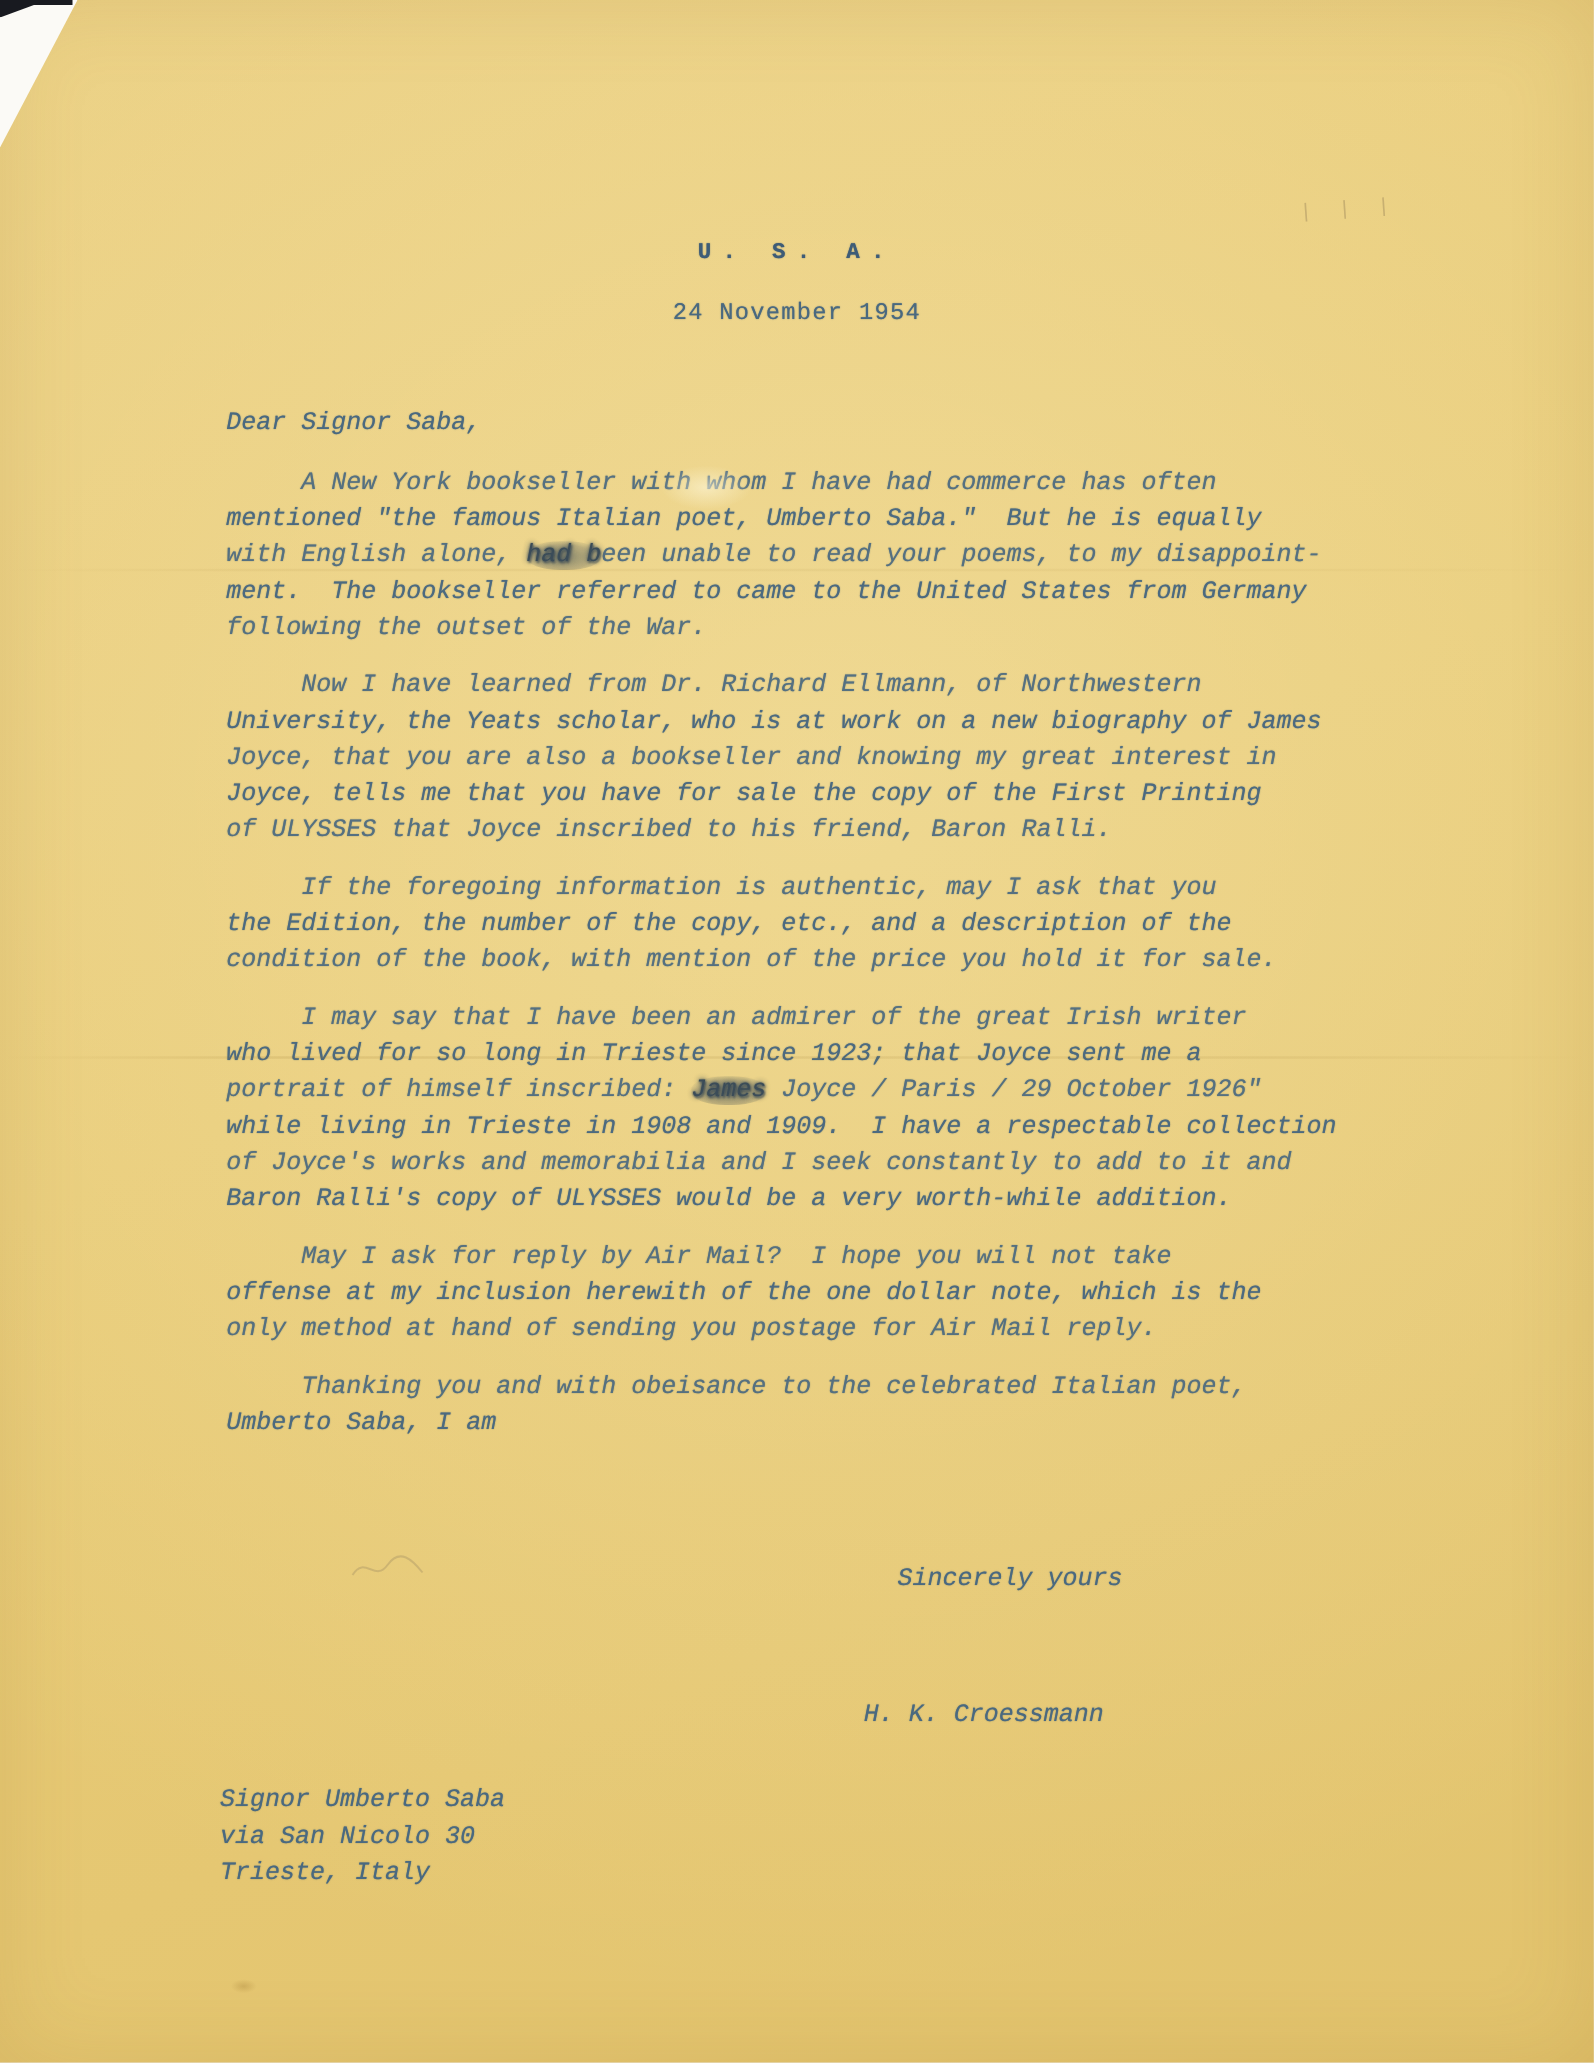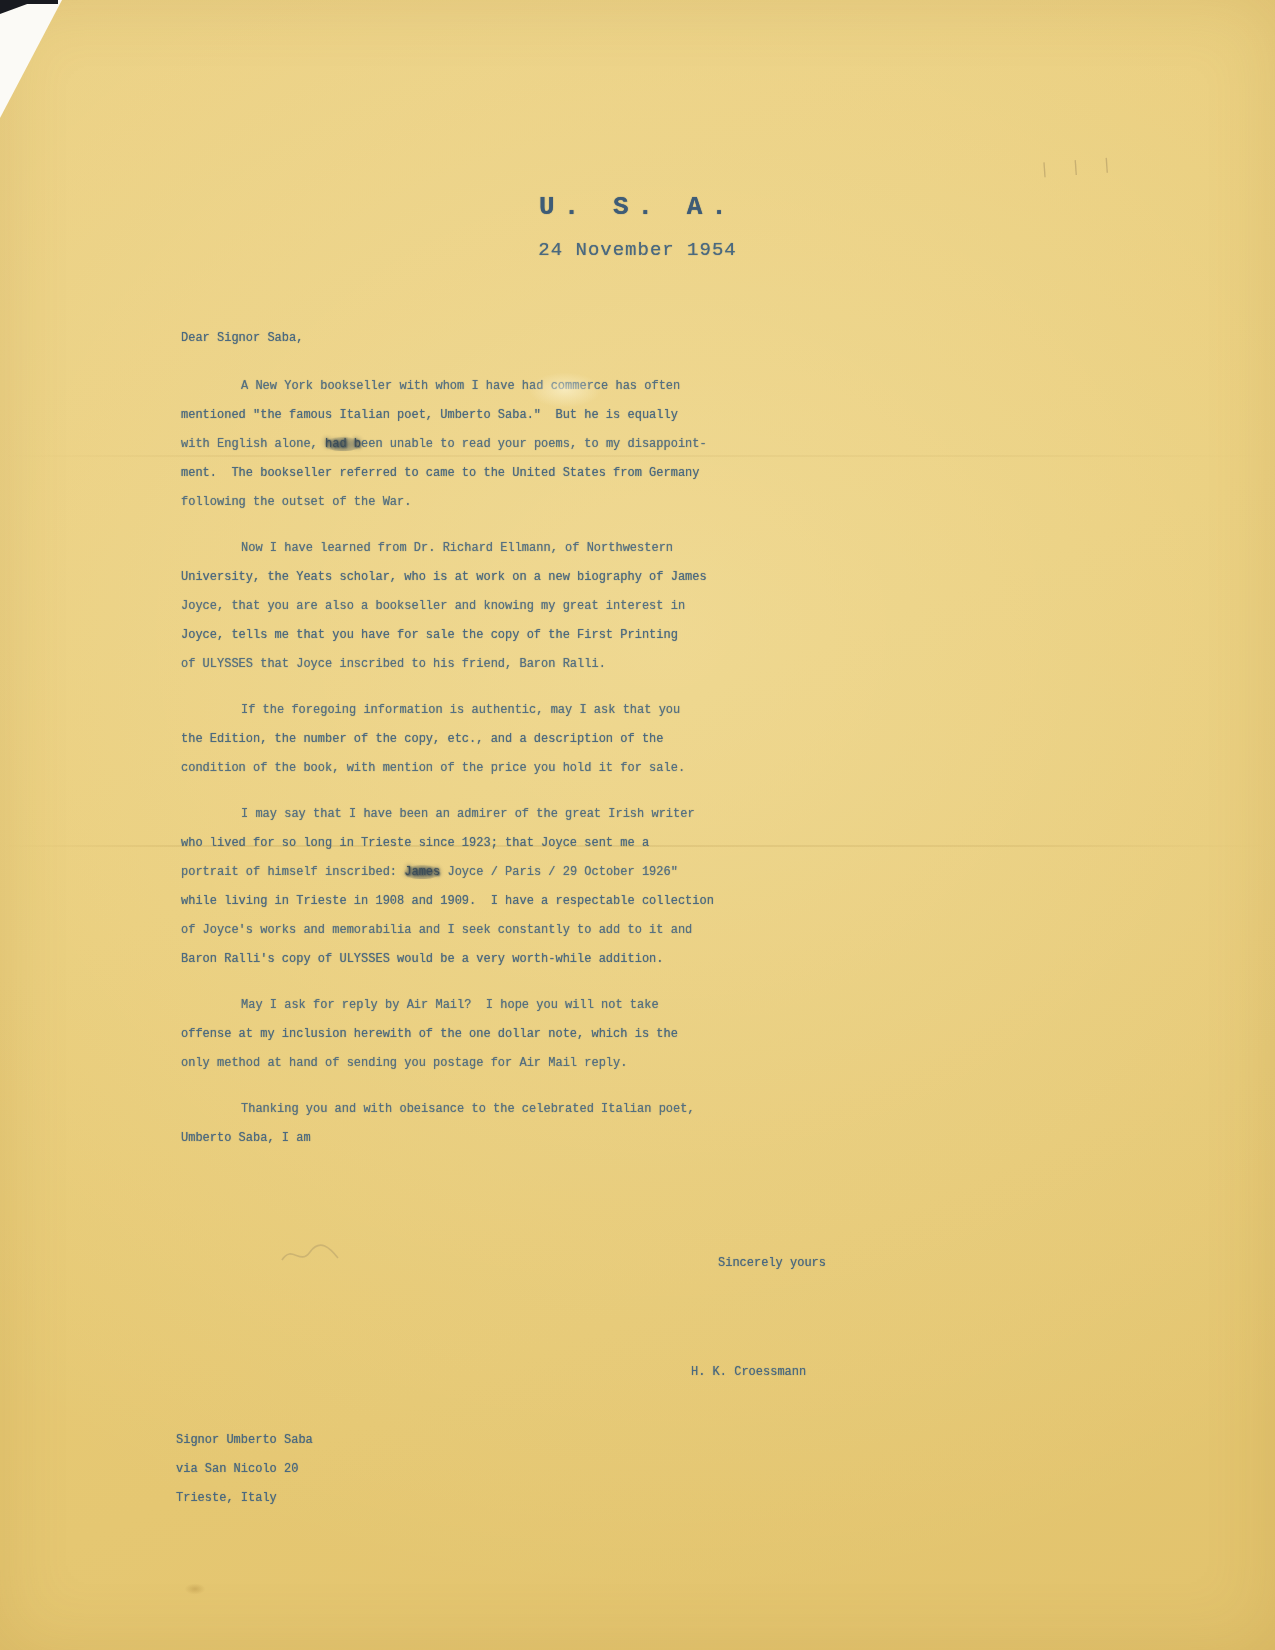--- a/index.html
+++ b/index.html
@@ -12,33 +12,34 @@
   .paper{
     position:absolute;inset:0;
     background:
       radial-gradient(120% 85% at 52% 38%, rgba(255,246,205,0.30), rgba(255,246,205,0) 70%),
       linear-gradient(158deg, #ebd083 0%, #e8cb77 45%, #e2c36d 100%);
     box-shadow: inset 0 0 70px rgba(148,108,28,0.16);
   }
   .letter{position:absolute;inset:0;filter:blur(0.3px);}
   .line{
     white-space:pre;
-    font-size:12px;
+    font-size:20px;
     line-height:29px;
     color:var(--ink,#4a6980);
     text-shadow:0 0 1px rgba(62,92,114,0.75);
+    font-style:italic;
   }
   .line.first{padding-left:60px;}
   .paragraph{margin-bottom:17px;}
   .paragraph .line:nth-child(odd){opacity:.93;}
   .paragraph .line:nth-child(even){opacity:.99;}
 
   .country{
     position:absolute;top:192px;left:0;width:100%;
-    text-align:center;font-size:26px;font-weight:bold;
+    text-align:center;font-size:18px;font-weight:bold;
     letter-spacing:9px;color:var(--heading-ink,#3e5c77);
     text-shadow:0 0 1px rgba(48,78,104,0.85);
   }
   .date{
     position:absolute;top:239px;left:0;width:100%;
     text-align:center;font-size:19px;letter-spacing:1px;
     color:var(--ink,#4a6980);
     text-shadow:0 0 1px rgba(62,92,114,0.8);
   }
   .salutation{position:absolute;left:181px;top:324px;}
@@ -139,21 +140,21 @@
         <div class="paragraph">
           <div class="line first">Thanking you and with obeisance to the celebrated Italian poet,</div>
           <div class="line">Umberto Saba, I am</div>
         </div>
       </div>
 
     <div class="closing line">Sincerely yours</div>
     <div class="signature line">H. K. Croessmann</div>
     <div class="recipient">
         <div class="line">Signor Umberto Saba</div>
-        <div class="line">via San Nicolo 20</div>
+        <div class="line">via San Nicolo 30</div>
         <div class="line">Trieste, Italy</div>
       </div>
   </div>
 
   <div class="crease c1"></div>
   <div class="crease c2"></div>
   <div class="stain light-spot"></div>
   <div class="stain pencil-marks">| | |</div>
   <div class="stain bottom-speck"></div>
   <svg class="scribble" viewBox="0 0 64 28">

